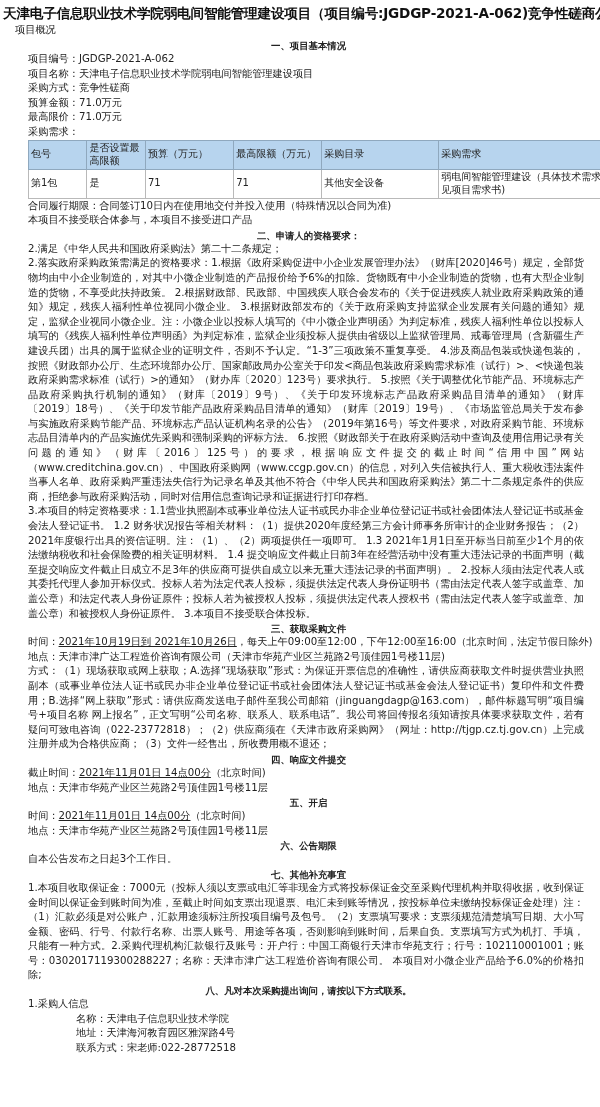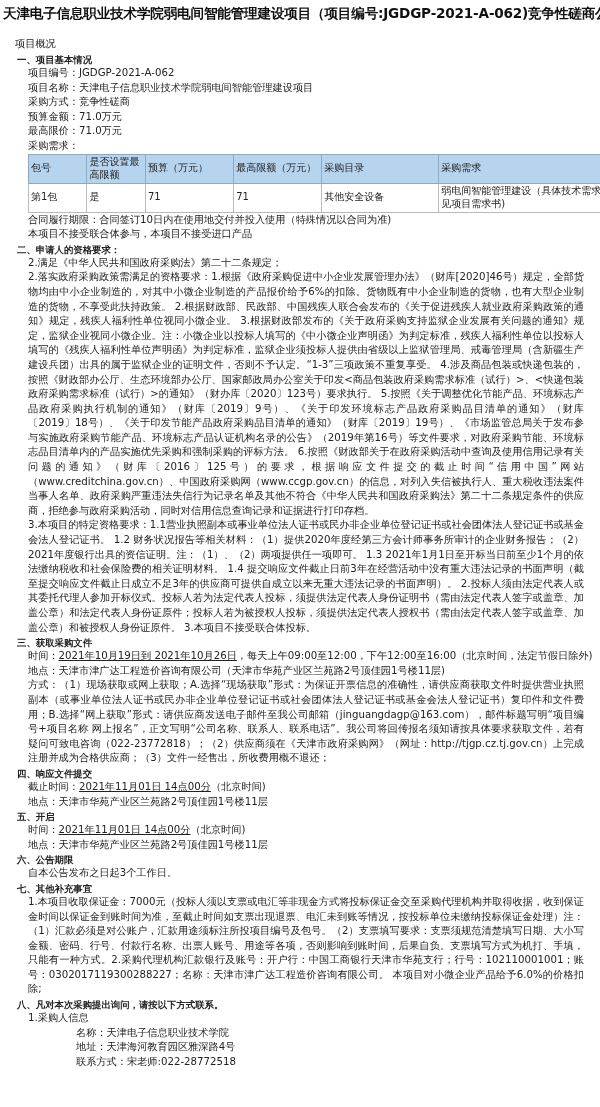--- a/index.html
+++ b/index.html
@@ -1,23 +1,23 @@
 <!DOCTYPE html>
 <html><head>
 <meta charset="utf-8">
 <style>
   html, body { margin: 0; padding: 0; background: #ffffff; }
   body { width: 600px; height: 1107px; overflow: hidden; font-family: "DejaVu Sans", sans-serif; color: #222; font-size: 10.2px; line-height: 14.6px; }
   .page { position: relative; width: 600px; padding: 0; }
   .title { font-size: 13.6px; font-weight: bold; color: #111; padding: 4px 0 0 3px; line-height: 18px; white-space: nowrap; letter-spacing: -0.2px; }
-  .overview-label { padding-left: 15px; line-height: 13px; margin-top: 15px; }
+  .overview-label { padding-left: 15px; line-height: 13px; margin-top: 1px; }
   .overview-box { margin: 0 15px 0 17px; border: 1px solid #666; padding: 0 6px 0 10px; line-height: 14.5px; }
   .overview-box .indent { display: inline-block; width: 36px; }
   .u { text-decoration: underline; }
-  .sec { font-weight: bold; font-size: 9.4px; padding-left: 17px; line-height: 13px; margin-top: 1px; }
+  .sec { font-weight: bold; font-size: 9.4px; padding-left: 17px; line-height: 13px; margin-top: 1px; text-align: center; }
   .line { padding-left: 28px; line-height: 14.6px; }
   .para { padding-left: 28px; padding-right: 16px; line-height: 14.6px; text-align: justify; }
   .sub { padding-left: 36px; line-height: 14.6px; margin-left: 40px; }
   table.req { border-collapse: collapse; margin-left: 28px; width: 591px; font-size: 10px; line-height: 12.5px; }
   table.req th { background: #b7d4ee; font-weight: normal; text-align: left; border: 1px solid #8fa8be; padding: 1px 2px; height: 26px; vertical-align: middle; }
   table.req td { border: 1px solid #b9b9b9; padding: 1px 2px; height: 26px; vertical-align: middle; }
 </style>
 </head>
 <body>
 

